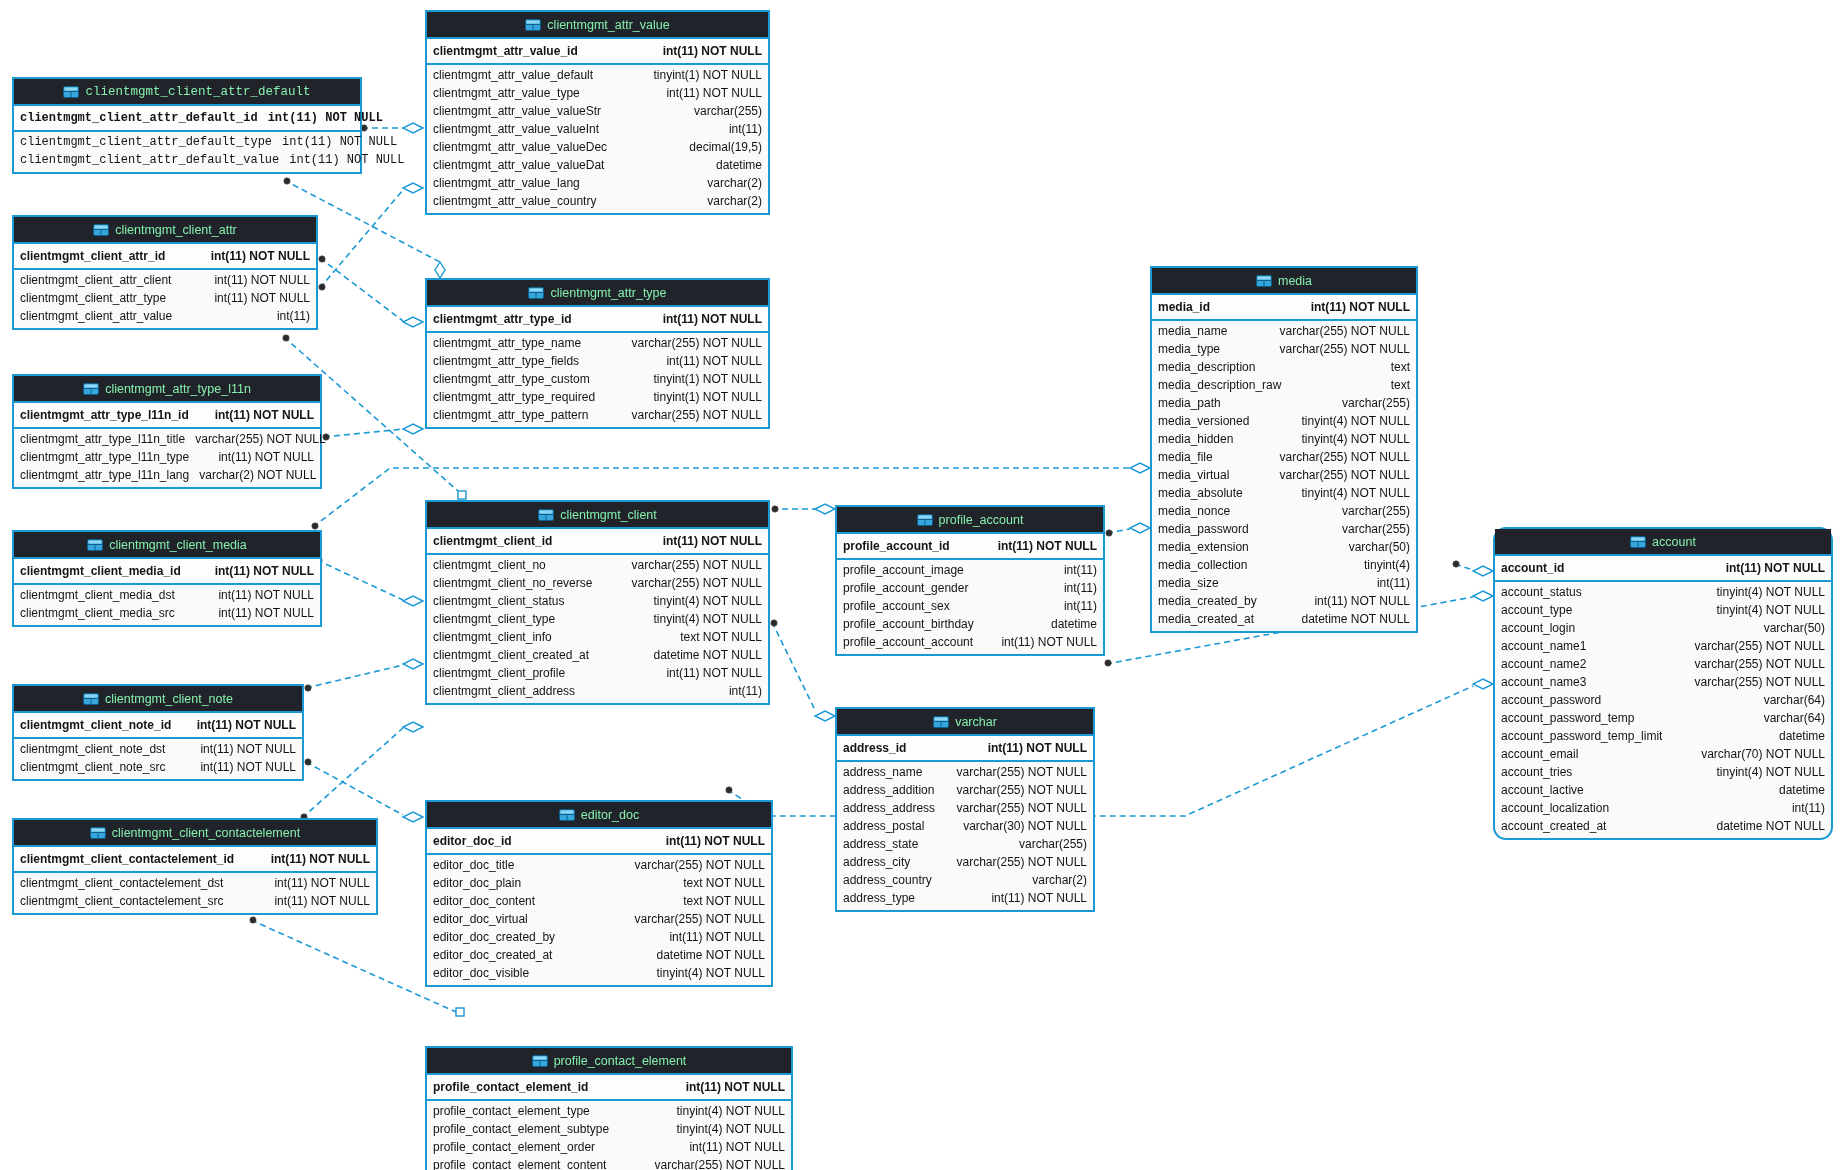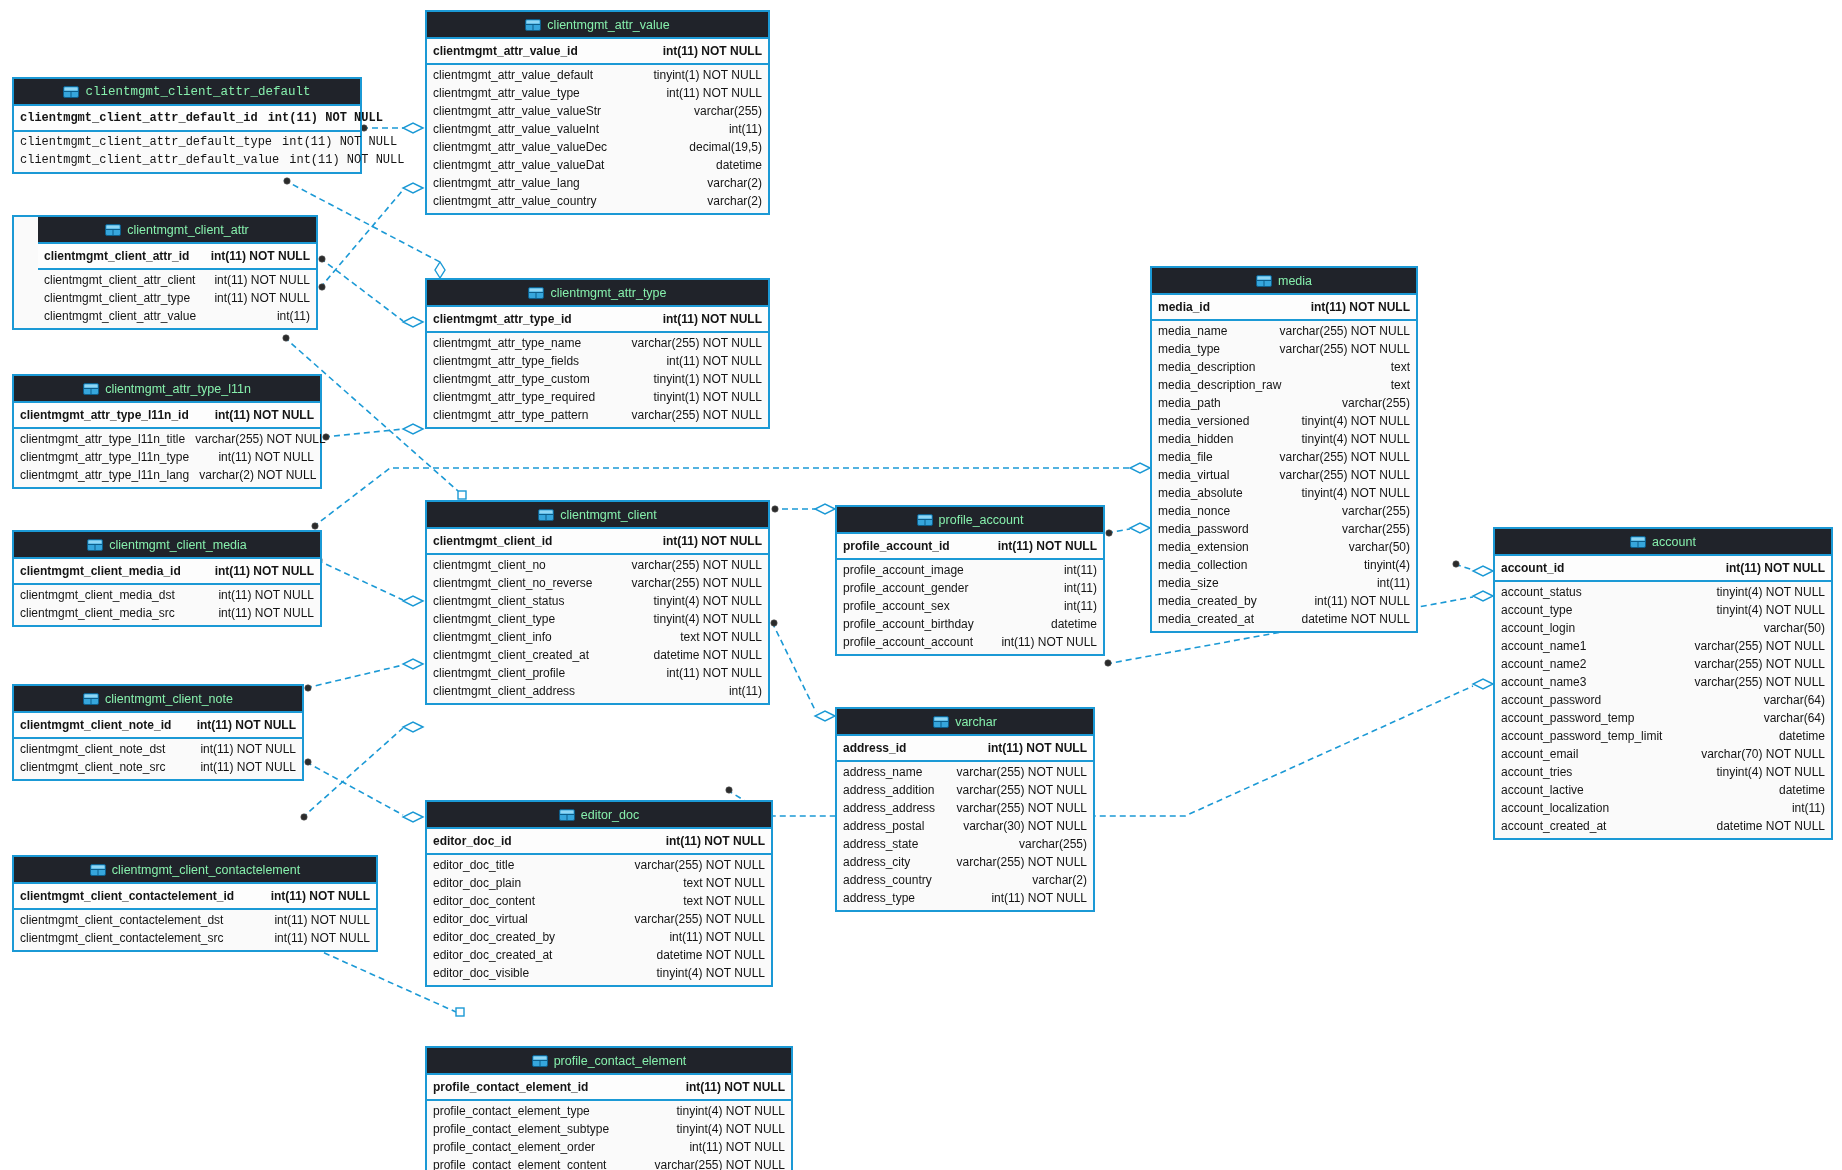--- a/index.html
+++ b/index.html
@@ -189,21 +189,21 @@
         <div class="frow">
           <span class="fname">clientmgmt_client_attr_default_type</span>
           <span class="ftype">int(11) NOT NULL</span>
         </div>
         <div class="frow">
           <span class="fname">clientmgmt_client_attr_default_value</span>
           <span class="ftype">int(11) NOT NULL</span>
         </div>
       </div>
   </div>
-    <div class="db-table" style="left: 12px; top: 215px; width: 306px; padding-left: 24px;">
+    <div class="db-table" style="left: 12px; top: 215px; width: 306px;">
     <div class="thead">
       <span class="ticon">
         <svg width="16" height="12" viewBox="0 0 16 12">
           <rect x="0.5" y="0.5" width="15" height="11" rx="1.5" fill="#36a6dc" stroke="#0d5f8c"></rect>
           <rect x="1.5" y="1.5" width="13" height="3" fill="#8fd6f4"></rect>
           <line x1="1" y1="5.5" x2="15" y2="5.5" stroke="#0d5f8c" stroke-width="1"></line>
           <line x1="8" y1="5.5" x2="8" y2="11" stroke="#0d5f8c" stroke-width="1"></line>
         </svg>
       </span>
       <span class="tname">clientmgmt_client_attr</span>
@@ -305,21 +305,21 @@
         <div class="frow">
           <span class="fname">clientmgmt_client_note_dst</span>
           <span class="ftype">int(11) NOT NULL</span>
         </div>
         <div class="frow">
           <span class="fname">clientmgmt_client_note_src</span>
           <span class="ftype">int(11) NOT NULL</span>
         </div>
       </div>
   </div>
-    <div class="db-table" style="left: 12px; top: 818px; width: 366px; margin-top: 37px;">
+    <div class="db-table" style="left: 12px; top: 818px; width: 366px;">
     <div class="thead">
       <span class="ticon">
         <svg width="16" height="12" viewBox="0 0 16 12">
           <rect x="0.5" y="0.5" width="15" height="11" rx="1.5" fill="#36a6dc" stroke="#0d5f8c"></rect>
           <rect x="1.5" y="1.5" width="13" height="3" fill="#8fd6f4"></rect>
           <line x1="1" y1="5.5" x2="15" y2="5.5" stroke="#0d5f8c" stroke-width="1"></line>
           <line x1="8" y1="5.5" x2="8" y2="11" stroke="#0d5f8c" stroke-width="1"></line>
         </svg>
       </span>
       <span class="tname">clientmgmt_client_contactelement</span>
@@ -681,21 +681,21 @@
         <div class="frow">
           <span class="fname">media_created_by</span>
           <span class="ftype">int(11) NOT NULL</span>
         </div>
         <div class="frow">
           <span class="fname">media_created_at</span>
           <span class="ftype">datetime NOT NULL</span>
         </div>
       </div>
   </div>
-    <div class="db-table" style="left: 1493px; top: 527px; width: 340px;">
+    <div class="db-table" style="left: 1493px; top: 527px; width: 340px; border-radius: 13px;">
     <div class="thead">
       <span class="ticon">
         <svg width="16" height="12" viewBox="0 0 16 12">
           <rect x="0.5" y="0.5" width="15" height="11" rx="1.5" fill="#36a6dc" stroke="#0d5f8c"></rect>
           <rect x="1.5" y="1.5" width="13" height="3" fill="#8fd6f4"></rect>
           <line x1="1" y1="5.5" x2="15" y2="5.5" stroke="#0d5f8c" stroke-width="1"></line>
           <line x1="8" y1="5.5" x2="8" y2="11" stroke="#0d5f8c" stroke-width="1"></line>
         </svg>
       </span>
       <span class="tname">account</span>

